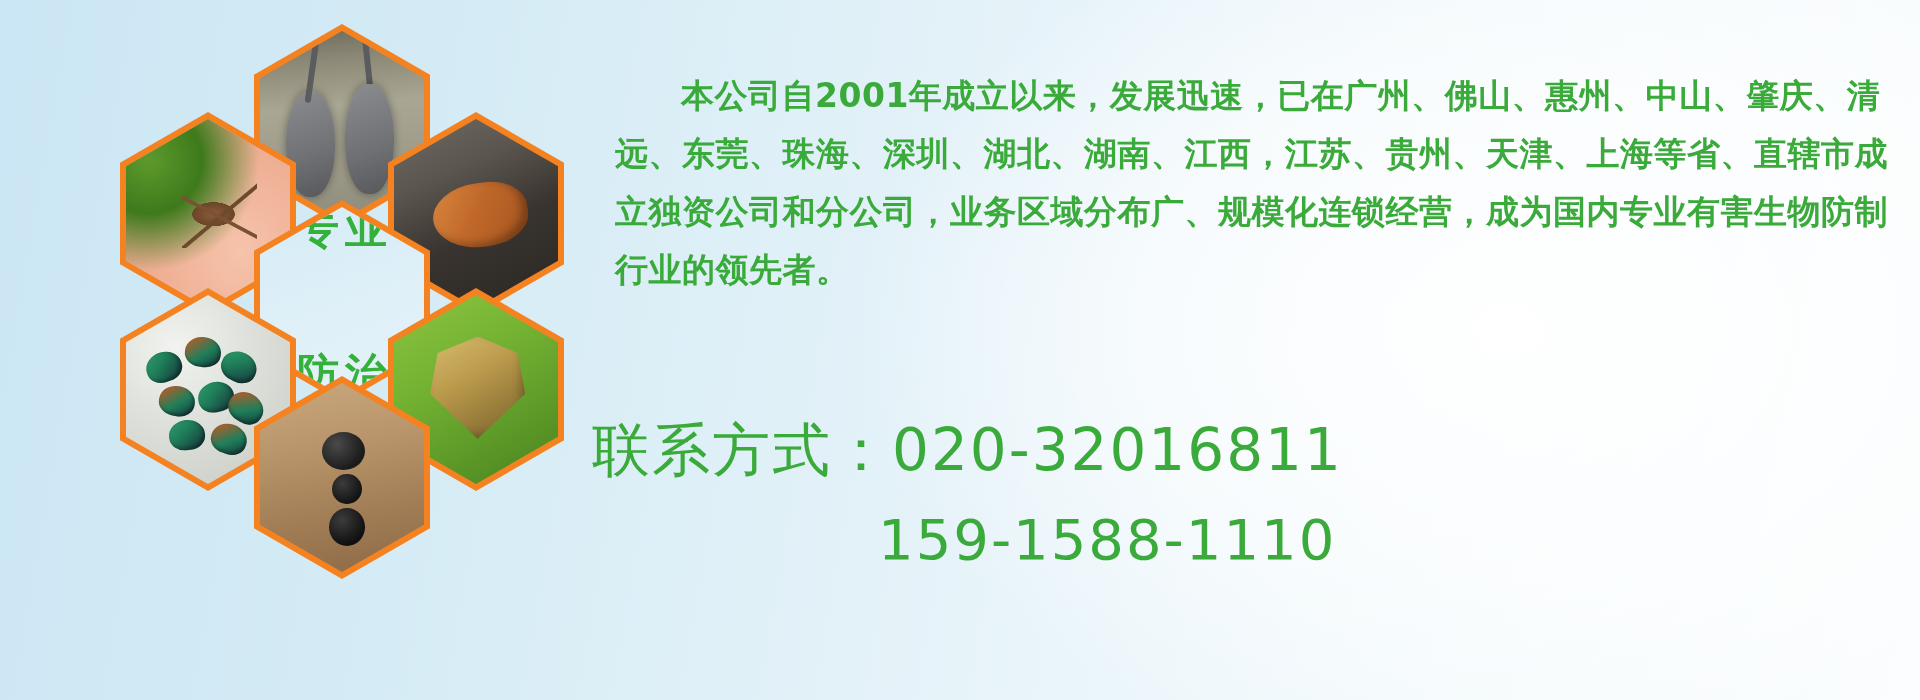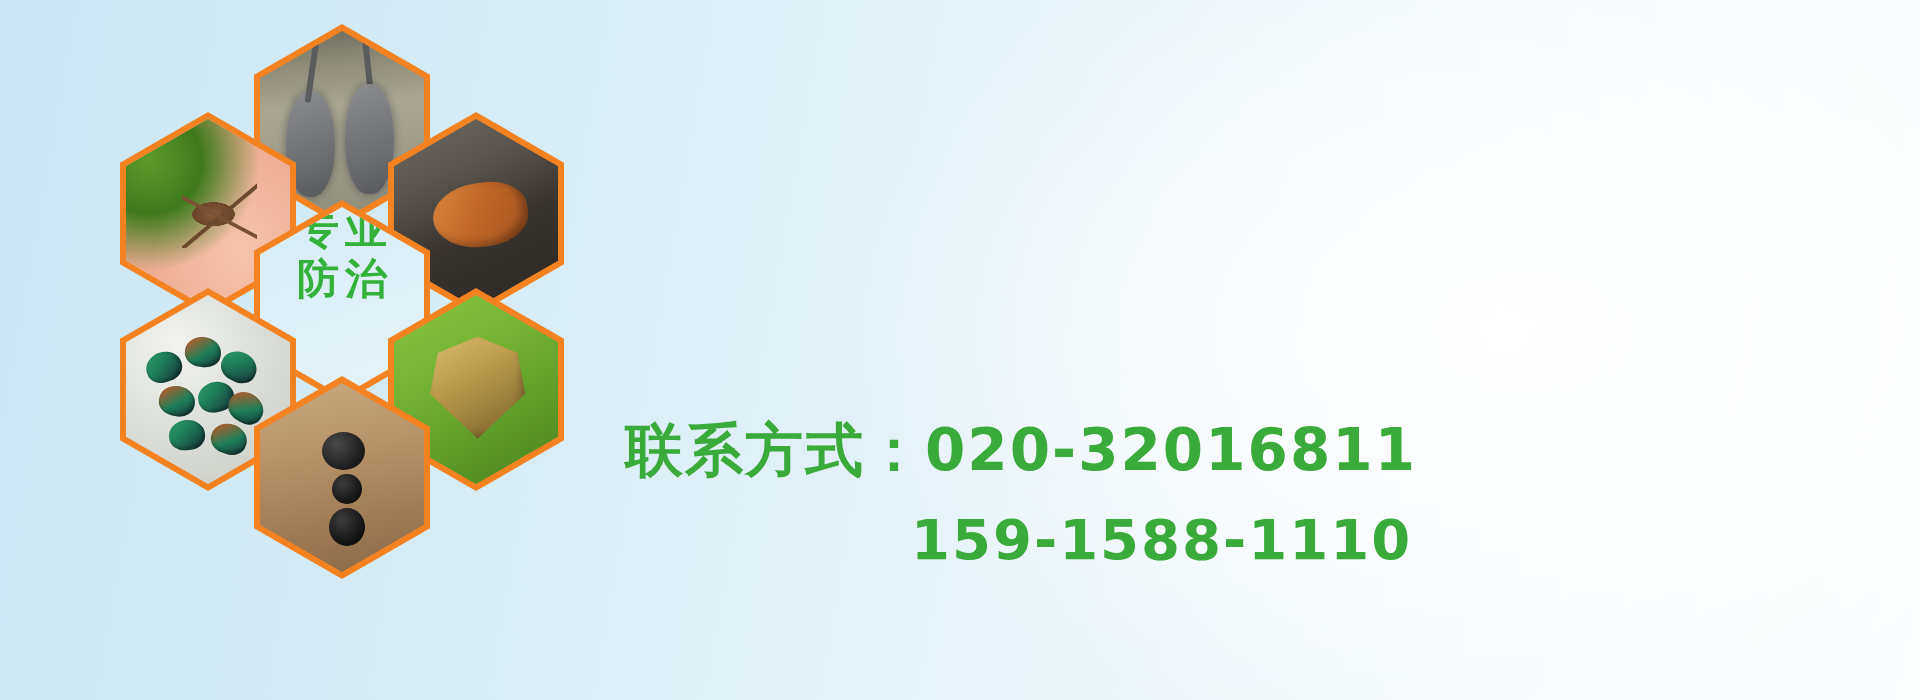--- a/index.html
+++ b/index.html
@@ -64,21 +64,21 @@
 
   .hex-center .inner {
     background: linear-gradient(160deg,#d6ecf6 0%, #e6f3f9 100%);
   }
   .hex-center-label {
     position: absolute;
     inset: 0;
     display: flex;
     flex-direction: column;
     align-items: center;
-    justify-content: flex-start;
+    justify-content: space-between;
     gap: 6px;
     color: #33b13a;
     font-size: 42px;
     font-weight: 700;
     letter-spacing: 6px;
     text-indent: 6px;
     line-height: 1.05;
     font-family: "DejaVu Sans", "Liberation Sans", sans-serif;
   }
 
@@ -202,25 +202,25 @@
     font-size: 33px;
     line-height: 58px;
     font-weight: 600;
     letter-spacing: 0.5px;
     text-indent: 66px;
     font-family: "DejaVu Sans", "Liberation Sans", sans-serif;
   }
 
   .contact {
     position: absolute;
-    left: 625px;
+    left: 592px;
     top: 405px;
     width: 1200px;
     color: #3aaa3a;
-    font-weight: 700;
+    font-weight: 400;
     font-family: "DejaVu Sans", "Liberation Sans", sans-serif;
   }
   .contact-line-1 {
     font-size: 58px;
     line-height: 90px;
     letter-spacing: 2px;
     white-space: nowrap;
   }
   .contact-line-2 {
     font-size: 56px;
@@ -292,19 +292,22 @@
       <div class="inner">
         <div class="art art-ant">
           <span class="seg"></span>
           <span class="seg2"></span>
         </div>
       </div>
     </div>
 
   </div>
 
+  <div class="copy">
+    <p class="paragraph">本公司自2001年成立以来，发展迅速，已在广州、佛山、惠州、中山、肇庆、清远、东莞、珠海、深圳、湖北、湖南、江西，江苏、贵州、天津、上海等省、直辖市成立独资公司和分公司，业务区域分布广、规模化连锁经营，成为国内专业有害生物防制行业的领先者。</p>
+  </div>
 
   <div class="contact">
     <div class="contact-line-1"><span>联系方式：</span><span>020-32016811</span></div>
     <div class="contact-line-2">159-1588-1110</div>
   </div>
 
 </div>
 
 </body></html>

